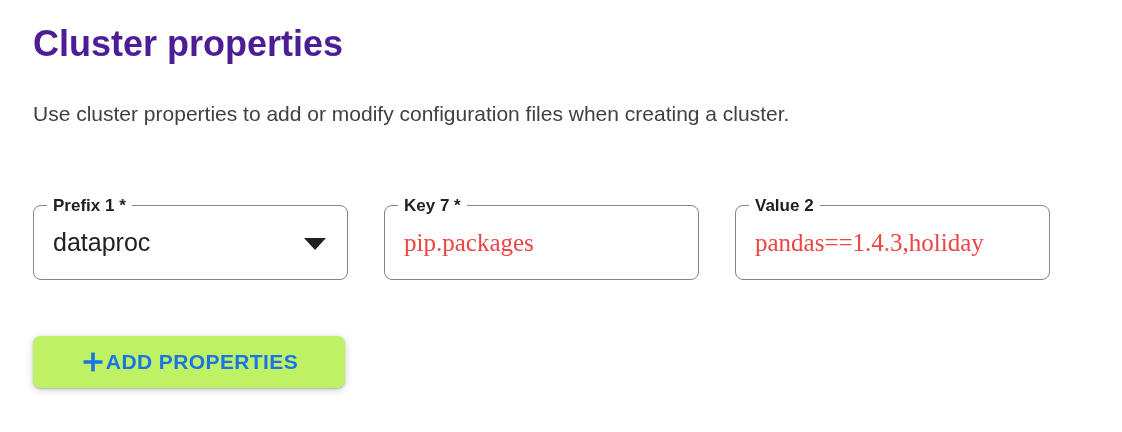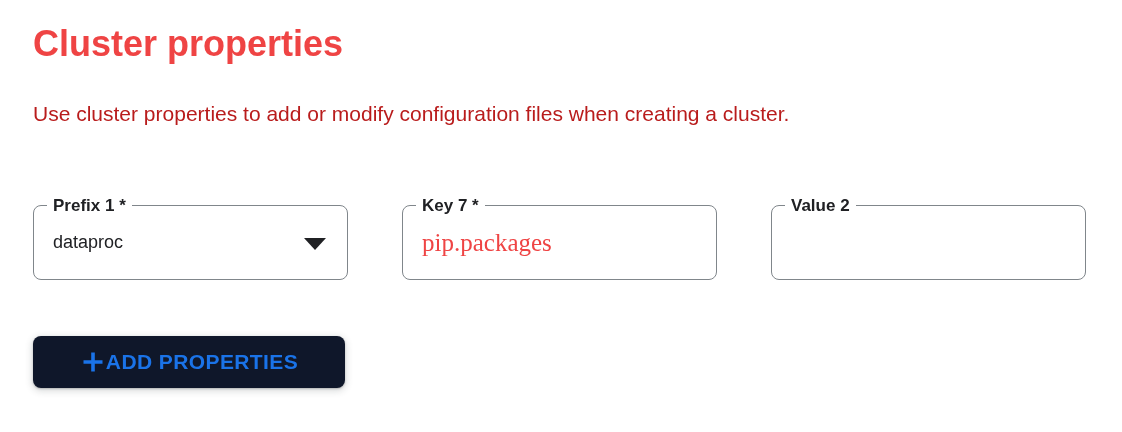--- a/index.html
+++ b/index.html
@@ -17,34 +17,33 @@
     padding-top: 22px;
     box-sizing: border-box;
     width: 1122px;
     height: 432px;
   }
   .page-title {
     font-size: 36px;
     font-weight: 700;
     line-height: 43px;
     letter-spacing: 0;
-    color: #ef4444;
+    color: #4c1d95;
   }
   .page-description {
     margin-top: 36px;
     font-size: 21px;
     font-weight: 400;
     line-height: 25px;
-    color: #b91c1c;
+    color: #404040;
   }
   .fields-row {
     margin-top: 79px;
     display: flex;
     align-items: flex-end;
-    gap: 18px;
   }
   .field {
     position: relative;
     box-sizing: border-box;
     width: 315px;
     height: 75px;
     border: 1.5px solid #80868b;
     border-radius: 8px;
     margin-right: 36px;
     background: #ffffff;
@@ -59,21 +58,21 @@
     background: #ffffff;
     padding: 0 6px;
     font-size: 17px;
     font-weight: 700;
     line-height: 21px;
     color: #202124;
     white-space: nowrap;
   }
   .field-value-text {
     padding-left: 19px;
-    font-size: 18px;
+    font-size: 25px;
     color: #202124;
     white-space: nowrap;
     overflow: hidden;
     flex: 1;
   }
   .field input {
     border: none;
     outline: none;
     background: transparent;
     font-family: Liberation Serif, serif;
@@ -98,21 +97,21 @@
   .add-button {
     margin-top: 56px;
     display: inline-flex;
     align-items: center;
     justify-content: center;
     gap: 0;
     box-sizing: border-box;
     min-width: 312px;
     height: 52px;
     padding: 0 26px;
-    background: #0f172a;
+    background: #bef264;
     border: none;
     border-radius: 8px;
     box-shadow: 0 1px 2px rgba(60,64,67,0.30), 0 2px 6px 2px rgba(60,64,67,0.15);
     cursor: pointer;
     font-family: "Liberation Sans", sans-serif;
   }
   .add-button-label {
     font-size: 21px;
     font-weight: 600;
     letter-spacing: 0.4px;
@@ -138,20 +137,21 @@
       <span class="dropdown-arrow"></span>
     </div>
 
     <div class="field">
       <span class="field-label">Key 7 *</span>
       <input type="text" value="pip.packages" style="">
     </div>
 
     <div class="field">
       <span class="field-label">Value 2</span>
+      <input type="text" value="pandas==1.4.3,holiday" style="">
     </div>
 
   </div>
 
   <button class="add-button">
     <span class="plus-icon">
       <svg width="26" height="26" viewBox="0 0 26 26" aria-hidden="true">
         <path d="M13 3.5 V22.5 M3.5 13 H22.5" stroke="#1a73e8" stroke-width="3.6" fill="none"></path>
       </svg>
     </span>

